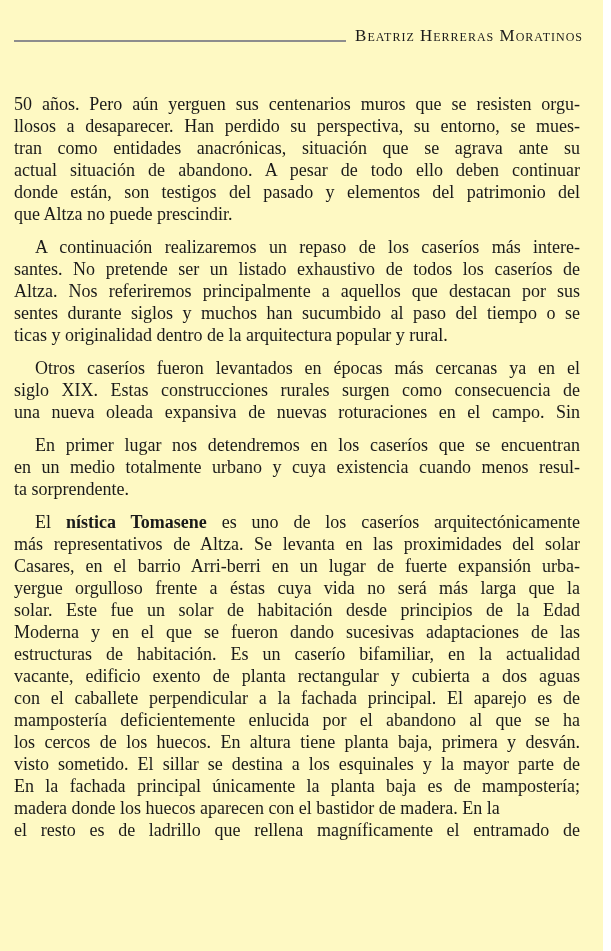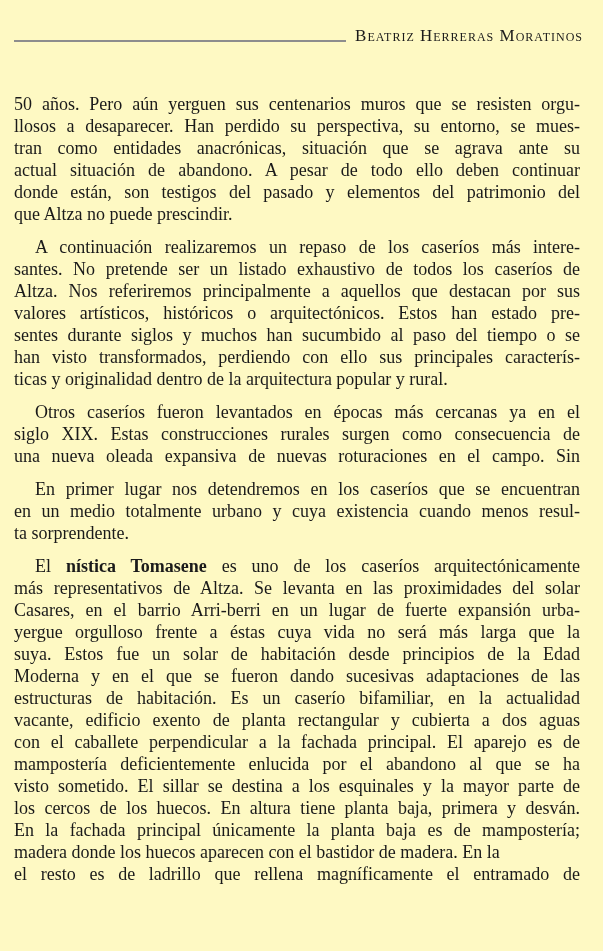--- a/index.html
+++ b/index.html
@@ -82,46 +82,44 @@
         <div class="line"><span>llosos a desaparecer. Han perdido su perspectiva, su entorno, se mues-</span></div>
         <div class="line"><span>tran como entidades anacrónicas, situación que se agrava ante su</span></div>
         <div class="line"><span>actual situación de abandono. A pesar de todo ello deben continuar</span></div>
         <div class="line"><span>donde están, son testigos del pasado y elementos del patrimonio del</span></div>
         <div class="line last"><span>que Altza no puede prescindir.</span></div>
       </div>
       <div class="para indent">
         <div class="line"><span>A continuación realizaremos un repaso de los caseríos más intere-</span></div>
         <div class="line"><span>santes. No pretende ser un listado exhaustivo de todos los caseríos de</span></div>
         <div class="line"><span>Altza. Nos referiremos principalmente a aquellos que destacan por sus</span></div>
-        <div class="line"><span>valores artísticos, históricos o arquitectónicos. Estos han estado pre-</span></div>
         <div class="line"><span>sentes durante siglos y muchos han sucumbido al paso del tiempo o se</span></div>
-        <div class="line"><span>han visto transformados, perdiendo con ello sus principales caracterís-</span></div>
         <div class="line last"><span>ticas y originalidad dentro de la arquitectura popular y rural.</span></div>
       </div>
       <div class="para indent">
         <div class="line"><span>Otros caseríos fueron levantados en épocas más cercanas ya en el</span></div>
         <div class="line"><span>siglo XIX. Estas construcciones rurales surgen como consecuencia de</span></div>
         <div class="line"><span>una nueva oleada expansiva de nuevas roturaciones en el campo. Sin</span></div>
       </div>
       <div class="para indent">
         <div class="line"><span>En primer lugar nos detendremos en los caseríos que se encuentran</span></div>
         <div class="line"><span>en un medio totalmente urbano y cuya existencia cuando menos resul-</span></div>
         <div class="line last"><span>ta sorprendente.</span></div>
       </div>
       <div class="para indent">
         <div class="line"><span>El </span><b>nística Tomasene</b><span> es uno de los caseríos arquitectónicamente</span></div>
         <div class="line"><span>más representativos de Altza. Se levanta en las proximidades del solar</span></div>
         <div class="line"><span>Casares, en el barrio Arri-berri en un lugar de fuerte expansión urba-</span></div>
         <div class="line"><span>yergue orgulloso frente a éstas cuya vida no será más larga que la</span></div>
-        <div class="line"><span>suya. Estos fue un solar de habitación desde principios de la Edad</span></div>
+        <div class="line"><span>solar. Este fue un solar de habitación desde principios de la Edad</span></div>
         <div class="line"><span>Moderna y en el que se fueron dando sucesivas adaptaciones de las</span></div>
         <div class="line"><span>estructuras de habitación. Es un caserío bifamiliar, en la actualidad</span></div>
         <div class="line"><span>vacante, edificio exento de planta rectangular y cubierta a dos aguas</span></div>
         <div class="line"><span>con el caballete perpendicular a la fachada principal. El aparejo es de</span></div>
         <div class="line"><span>mampostería deficientemente enlucida por el abandono al que se ha</span></div>
+        <div class="line"><span>los cercos de los huecos. En altura tiene planta baja, primera y desván.</span></div>
         <div class="line"><span>visto sometido. El sillar se destina a los esquinales y la mayor parte de</span></div>
-        <div class="line"><span>los cercos de los huecos. En altura tiene planta baja, primera y desván.</span></div>
         <div class="line"><span>En la fachada principal únicamente la planta baja es de mampostería;</span></div>
         <div class="line last"><span>madera donde los huecos aparecen con el bastidor de madera. En la</span></div>
         <div class="line"><span>el resto es de ladrillo que rellena magníficamente el entramado de</span></div>
       </div>
     </div>
 </div>
 
 </body></html>

